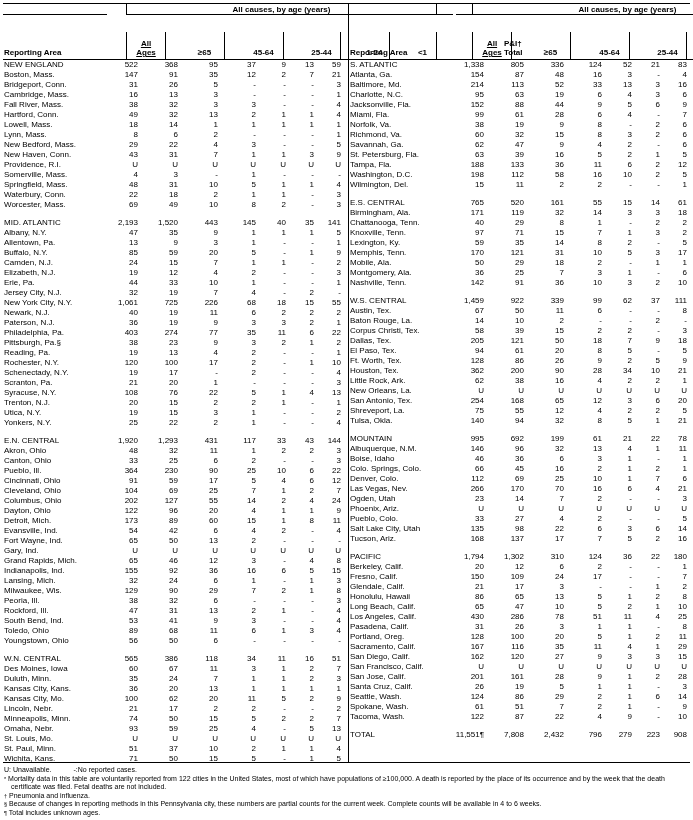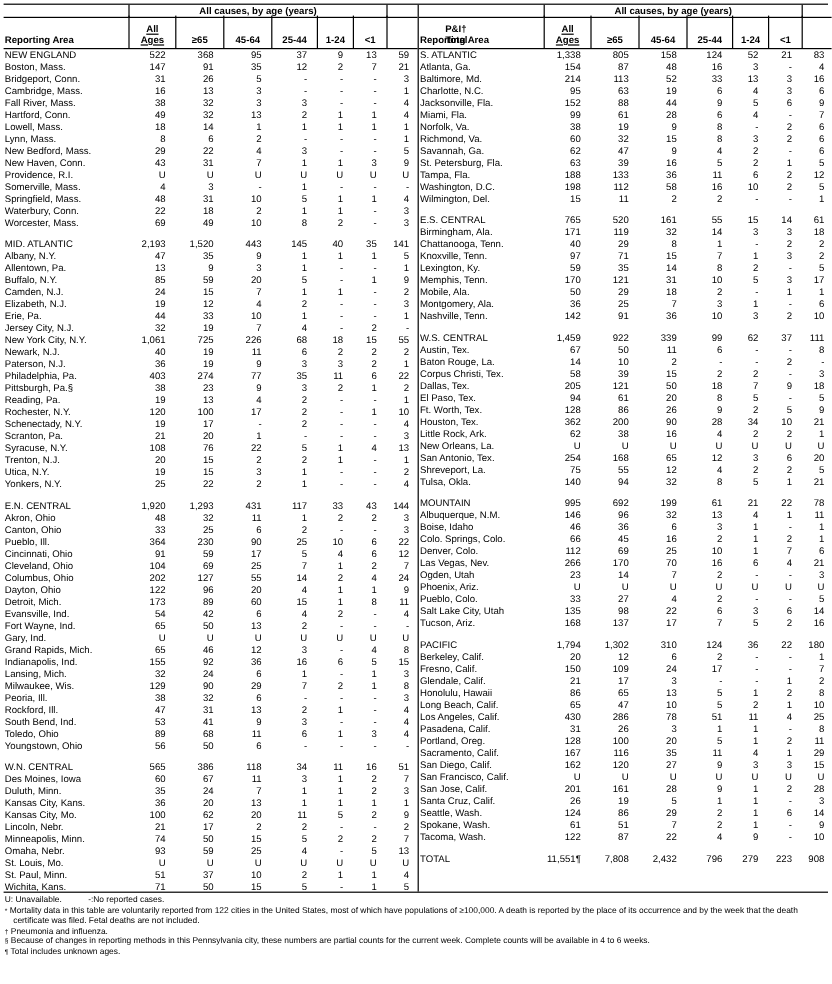--- a/index.html
+++ b/index.html
@@ -11,21 +11,21 @@
   .page{padding:3px 3px 0 3px;}
   .title{font-size:9.5px;font-weight:bold;letter-spacing:0.1px;padding:1px 0 2px 0;}
   .tables{display:flex;border-top:1px solid #000;border-bottom:1px solid #000;}
   .half{width:345px;border-right:1px solid #000;}
   
   .hdr{
     display:grid;
     grid-template-columns:104px 40px 40px 40px 38px 30px 28px 25px;
     grid-template-rows:11px 25px;
     border-bottom:1px solid #000;
-    font-size:8px;font-weight:bold;
+    font-size:8px;font-weight:bold;gap:19px;
   }
   .r1{border-bottom:1px solid #000;}
   .h-group{grid-column:span 6;border-left:1px solid #000;border-right:1px solid #000;
     text-align:center;line-height:11px;}
   .h-name{align-self:end;padding:0 0 2px 1px;white-space:nowrap;}
   .hc{align-self:end;text-align:center;padding-bottom:2px;line-height:9px;border-right:1px solid #000;height:100%;display:flex;flex-direction:column;justify-content:flex-end;}
   .hc-first{border-left:1px solid #000;text-decoration:underline;}
   .hc-pi{border-right:none;margin-left:48px;}
   
   .data{height:702px;overflow:hidden;font-size:8px;}
@@ -789,21 +789,21 @@
           <div class="hc hc-pi">
             <div>P&amp;I†</div>
             <div>Total</div>
           </div>
         </div>
         <div class="data">
           <div class="row">
             <div class="cell-name">S. ATLANTIC</div>
             <div class="cell-num">1,338</div>
             <div class="cell-num">805</div>
-            <div class="cell-num">158</div>
+            <div class="cell-num">336</div>
             <div class="cell-num">124</div>
             <div class="cell-num">52</div>
             <div class="cell-num">21</div>
             <div class="cell-num cell-pi">83</div>
           </div>
           <div class="row">
             <div class="cell-name">Atlanta, Ga.</div>
             <div class="cell-num">154</div>
             <div class="cell-num">87</div>
             <div class="cell-num">48</div>

